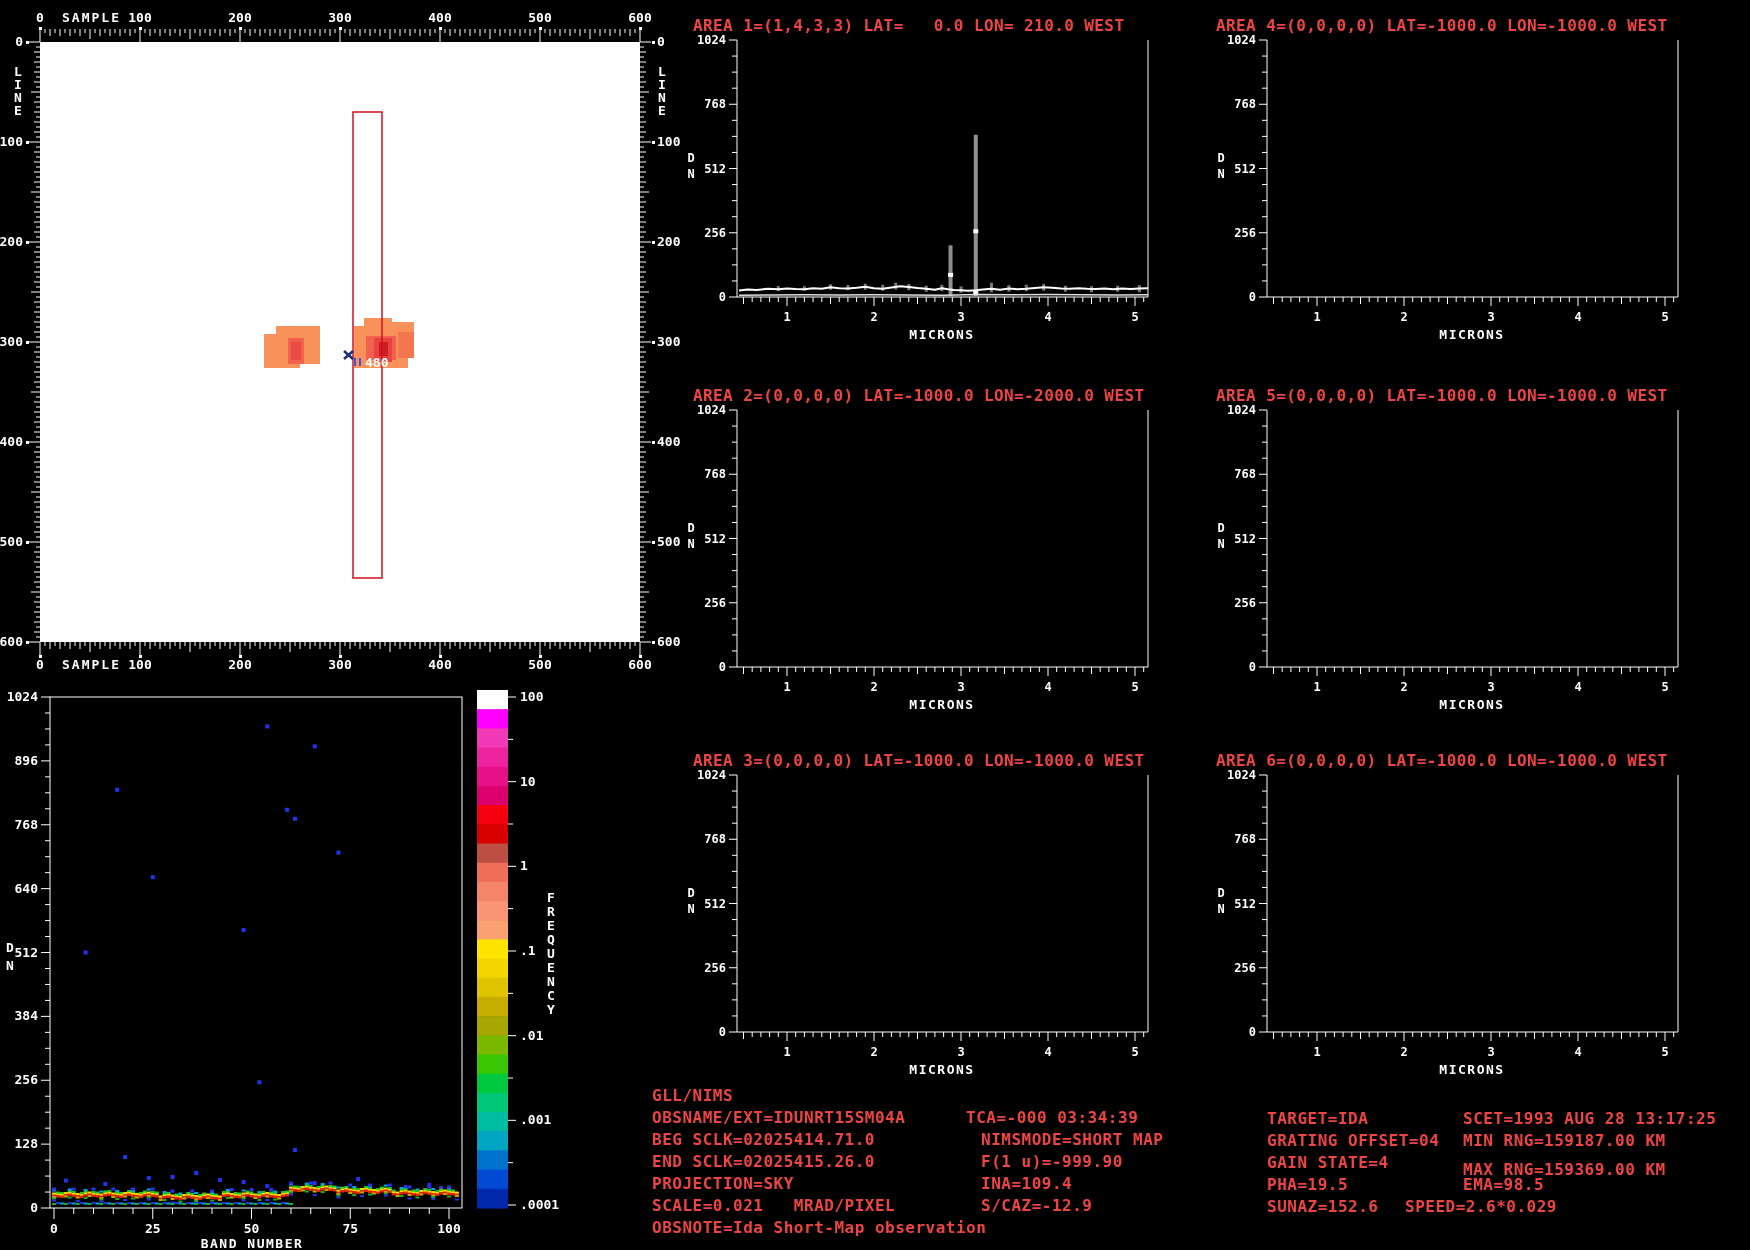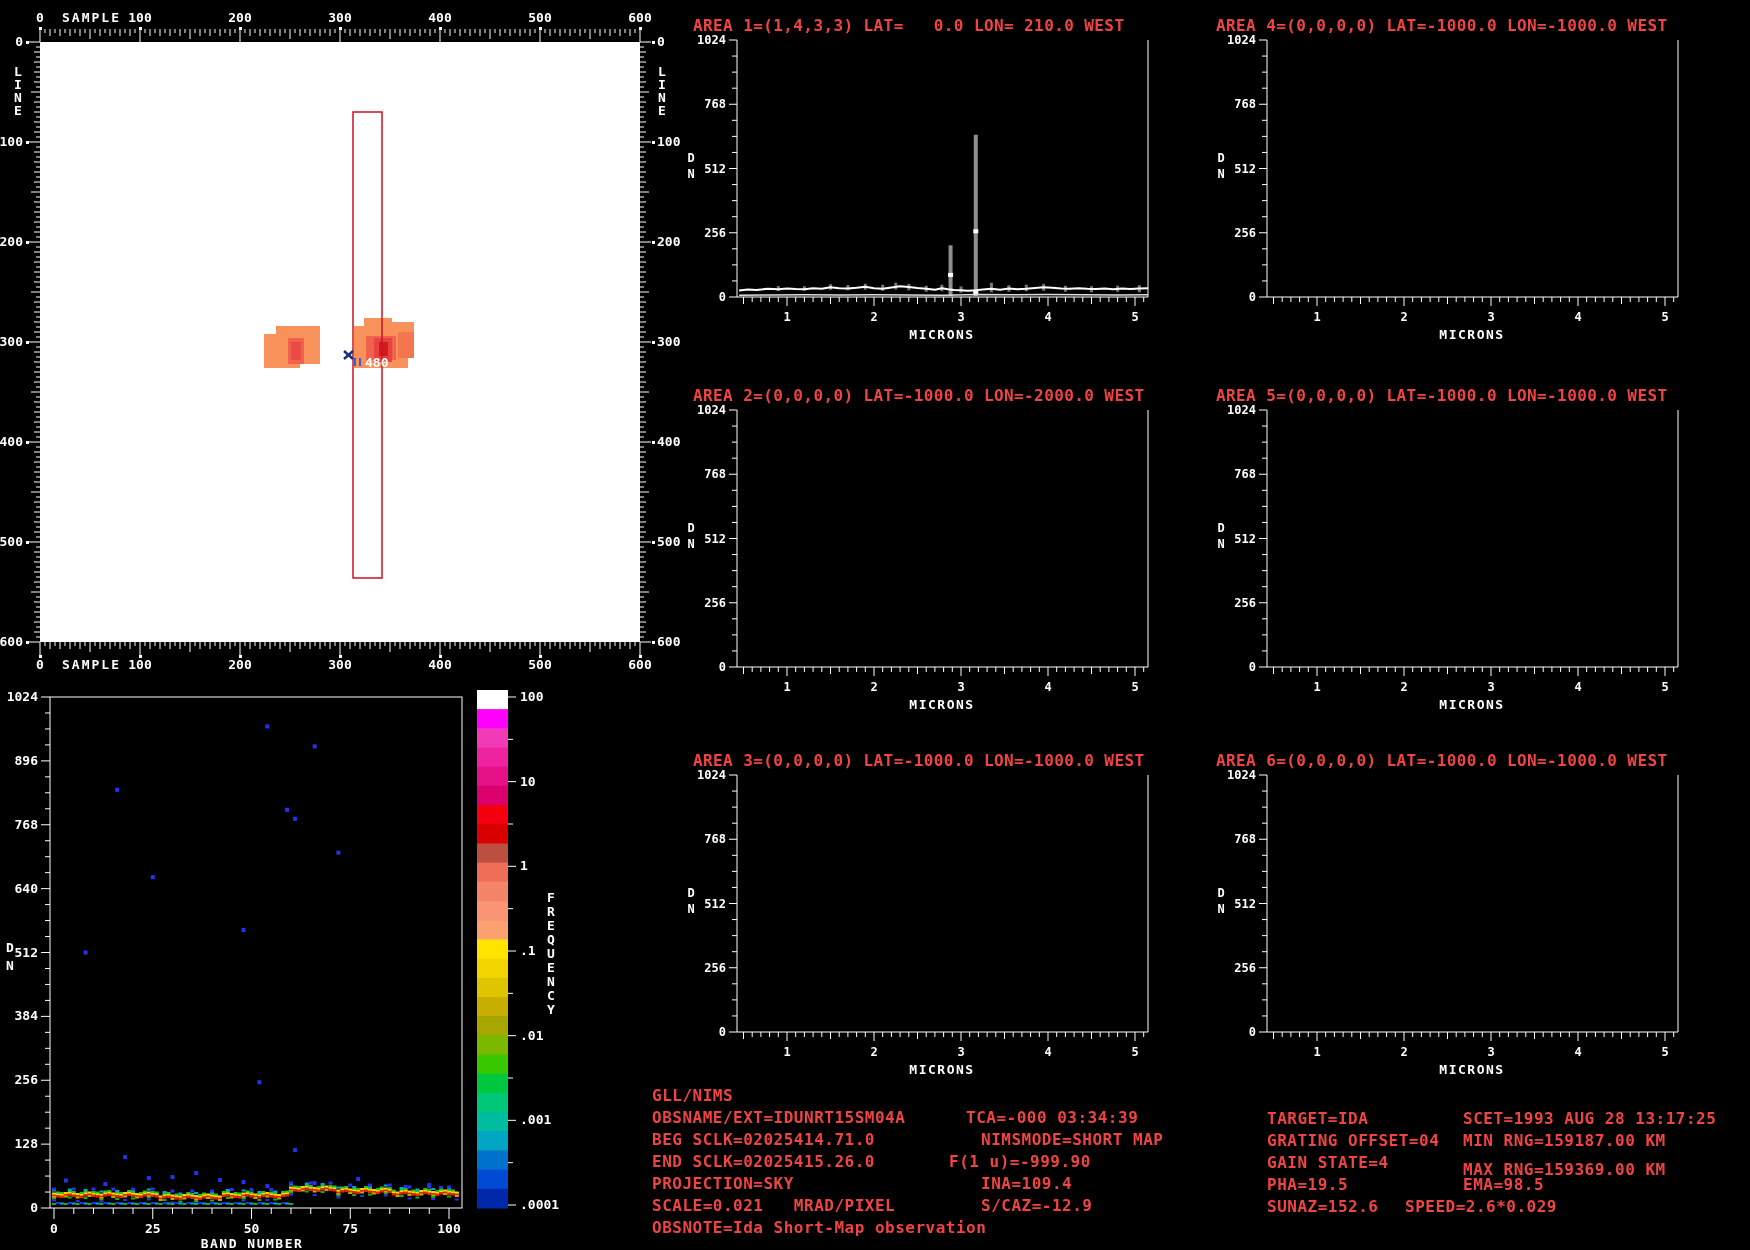--- a/index.html
+++ b/index.html
@@ -1731,21 +1731,21 @@
       <div class="sp-title" style="left: 693px; top: 753px;">AREA 3=(0,0,0,0) LAT=-1000.0 LON=-1000.0 WEST</div>
       <div class="sp-title" style="left: 1216px; top: 18px;">AREA 4=(0,0,0,0) LAT=-1000.0 LON=-1000.0 WEST</div>
       <div class="sp-title" style="left: 1216px; top: 388px;">AREA 5=(0,0,0,0) LAT=-1000.0 LON=-1000.0 WEST</div>
       <div class="sp-title" style="left: 1216px; top: 753px;">AREA 6=(0,0,0,0) LAT=-1000.0 LON=-1000.0 WEST</div>
       <div class="tb-line" style="left: 652px; top: 1088px;">GLL/NIMS</div>
       <div class="tb-line" style="left: 652px; top: 1110px;">OBSNAME/EXT=IDUNRT15SM04A</div>
       <div class="tb-line" style="left: 923px; top: 1110px; margin-left: 43px;">TCA=-000 03:34:39</div>
       <div class="tb-line" style="left: 652px; top: 1132px;">BEG SCLK=02025414.71.0</div>
       <div class="tb-line" style="left: 981px; top: 1132px;">NIMSMODE=SHORT MAP</div>
       <div class="tb-line" style="left: 652px; top: 1154px;">END SCLK=02025415.26.0</div>
-      <div class="tb-line" style="left: 949px; top: 1154px;">F(1 u)=-999.90</div>
+      <div class="tb-line" style="left: 981px; top: 1154px;">F(1 u)=-999.90</div>
       <div class="tb-line" style="left: 652px; top: 1176px;">PROJECTION=SKY</div>
       <div class="tb-line" style="left: 981px; top: 1176px;">INA=109.4</div>
       <div class="tb-line" style="left: 652px; top: 1198px;">SCALE=0.021   MRAD/PIXEL</div>
       <div class="tb-line" style="left: 981px; top: 1198px;">S/CAZ=-12.9</div>
       <div class="tb-line" style="left: 652px; top: 1220px;">OBSNOTE=Ida Short-Map observation</div>
       <div class="tb-line" style="left: 1267px; top: 1111px;">TARGET=IDA</div>
       <div class="tb-line" style="left: 1463px; top: 1111px;">SCET=1993 AUG 28 13:17:25</div>
       <div class="tb-line" style="left: 1267px; top: 1133px;">GRATING OFFSET=04</div>
       <div class="tb-line" style="left: 1463px; top: 1133px;">MIN RNG=159187.00 KM</div>
       <div class="tb-line" style="left: 1267px; top: 1155px;">GAIN STATE=4</div>

